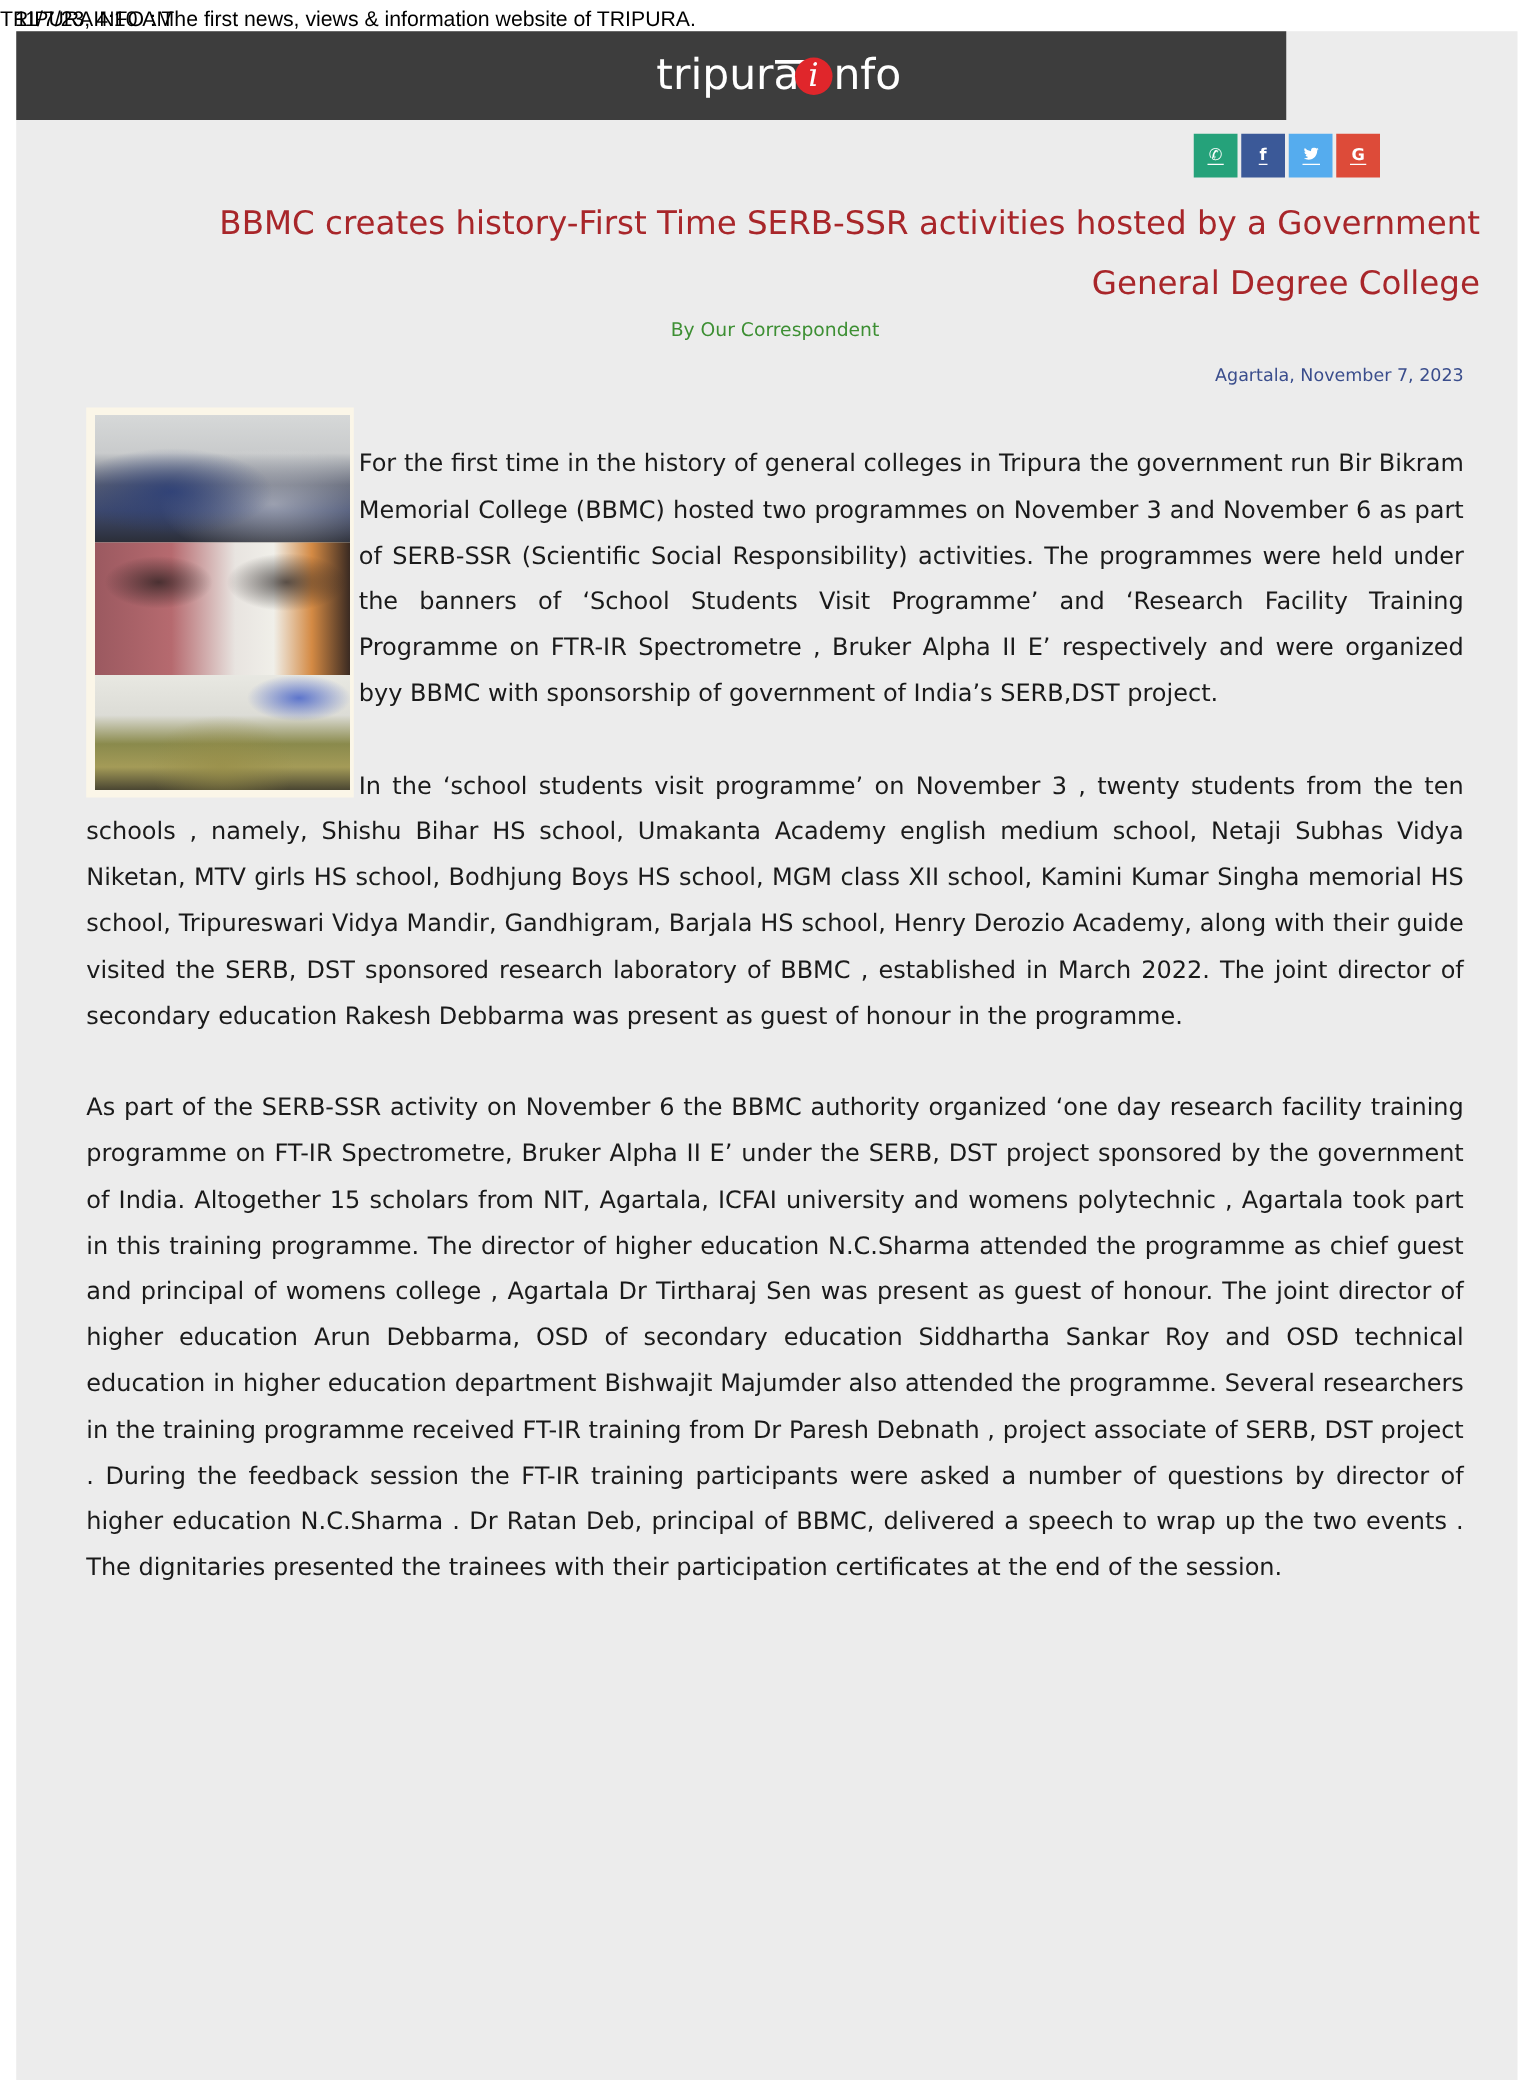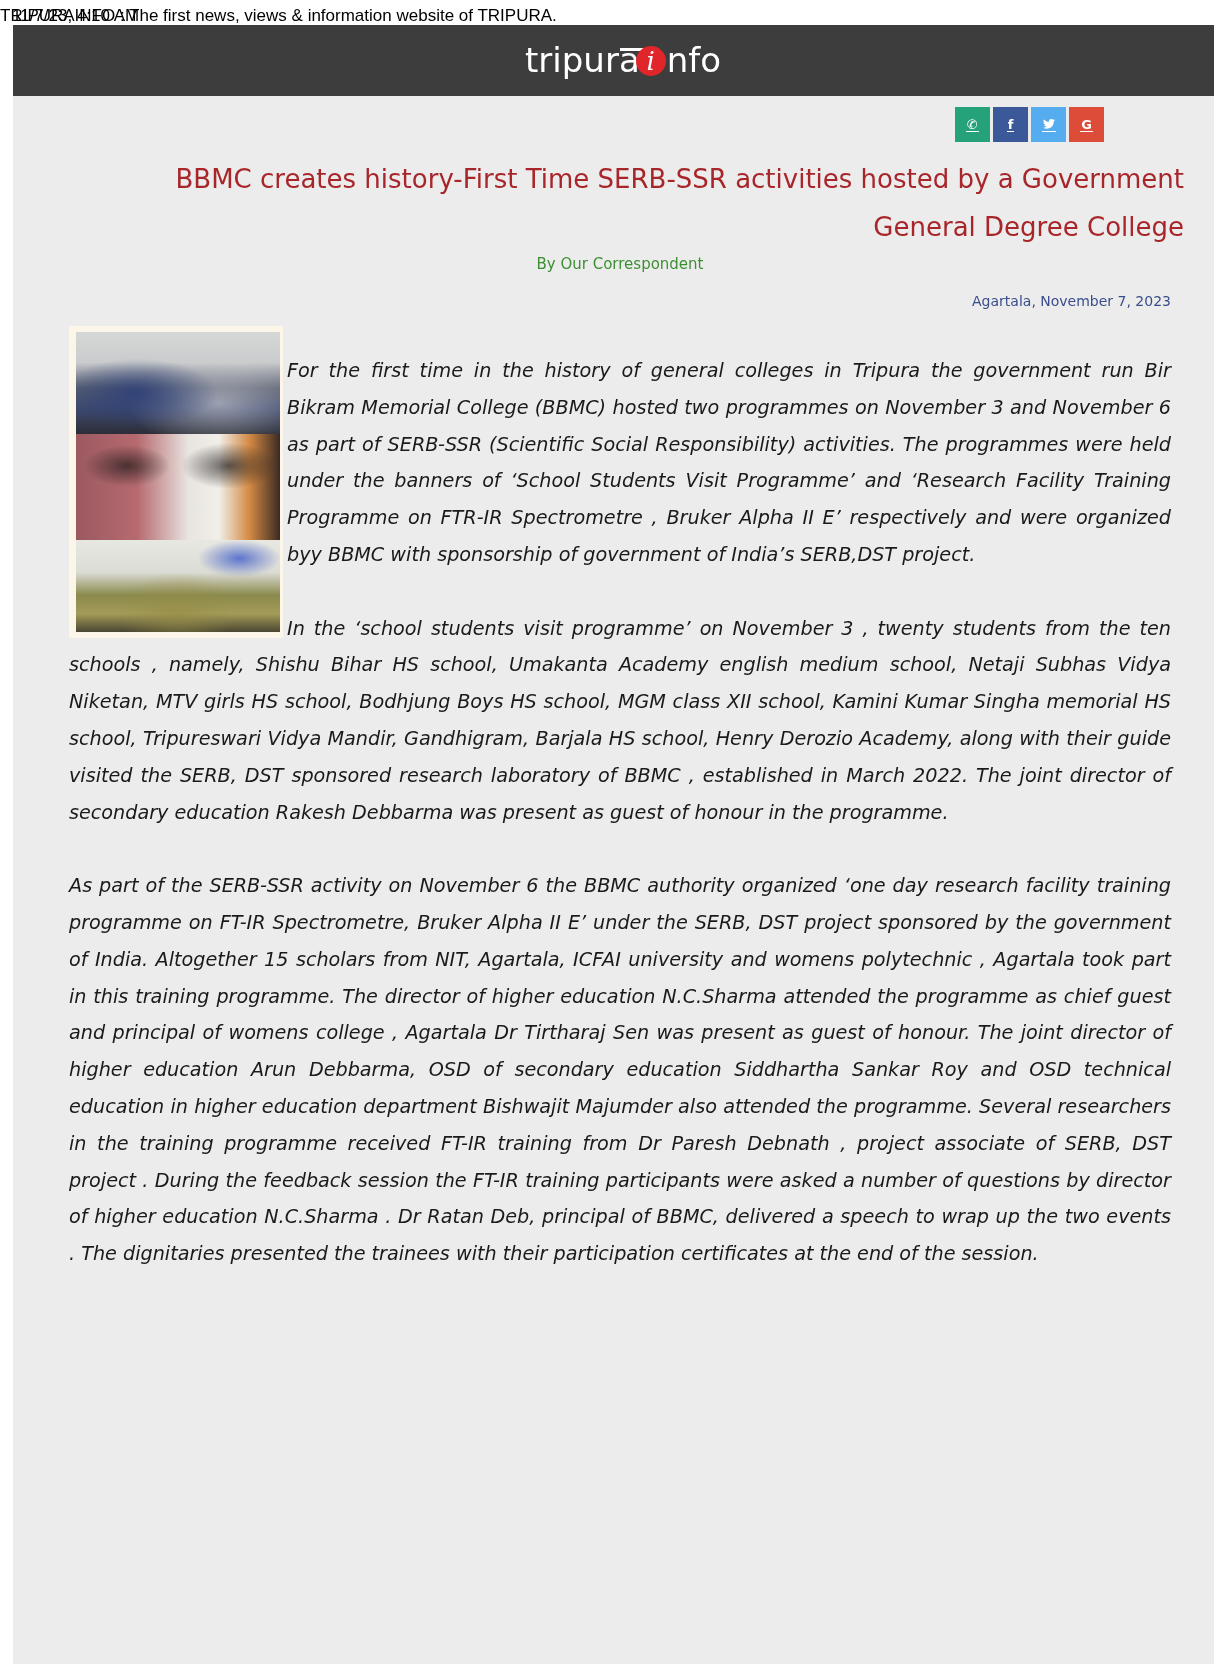--- a/index.html
+++ b/index.html
@@ -1,40 +1,40 @@
 <!DOCTYPE html>
 <html><head>
 <meta charset="utf-8">
 <style>
   html, body { margin: 0; padding: 0; background: #ffffff; }
   body { width: 1229px; height: 1664px; position: relative; overflow: hidden; font-family: "DejaVu Sans", sans-serif; }
   .print-header { position: absolute; top: 0; left: 0; width: 1229px; height: 24px; font-family: "Liberation Sans", sans-serif; font-size: 17px; color: #000; }
   .print-date { position: absolute; left: 12px; top: 6px; }
   .print-title { position: absolute; left: 0; width: 1112px; top: 6px; text-align: left; }
   .page { position: absolute; left: 13px; top: 25px; width: 1201px; height: 1639px; background: #ececec; }
-  .site-header { position: absolute; left: 0; top: 0; width: 1201px; height: 71px; background: #3d3d3d; }
+  .site-header { position: absolute; left: 0; top: 0; width: 1016px; height: 71px; background: #3d3d3d; }
   .logo { position: absolute; left: 512px; top: 12px; height: 46px; display: flex; align-items: center; font-family: "DejaVu Sans", sans-serif; font-size: 34px; color: #ffffff; letter-spacing: 0px; }
   .logo .t-part { position: relative; }
   .logo .dot { display: inline-block; width: 30px; height: 30px; border-radius: 50%; background: #e0262b; color: #fff; text-align: center; line-height: 30px; font-style: italic; font-family: "DejaVu Serif", serif; font-size: 26px; margin: 0 1px 0 -4px; position: relative; top: 1px; }
   .logo .bar { position: absolute; right: -4px; top: 8px; width: 24px; height: 3px; background: #fff; }
   .share { position: absolute; top: 82px; right: 110px; display: flex; gap: 3px; }
   .share-btn { width: 35px; height: 35px; display: flex; align-items: center; justify-content: center; color: #fff; font-size: 13px; font-weight: bold; cursor: pointer; }
   .share-btn span { border-bottom: 1.5px solid #fff; line-height: 13px; padding: 0 1px; }
   .article { position: absolute; left: 56px; width: 1102px; top: 0; }
   .title { position: absolute; top: 130px; left: 13px; width: 1102px; text-align: right; font-family: "DejaVu Sans", sans-serif; font-size: 26px; line-height: 48px; color: #a8262a; font-weight: normal; margin: 0; }
   .byline { position: absolute; top: 230px; left: 0; width: 1102px; text-align: center; font-size: 15px; color: #3d8f33; }
   .dateline { position: absolute; top: 268px; right: 0; font-size: 14px; color: #3a4d8c; }
   .figure { position: absolute; left: 0; top: 301px; width: 214px; height: 312px; background: #fbf6e8; padding: 6px 7px; box-sizing: border-box; }
   .photo { width: 204px; position: relative; overflow: hidden; }
   .photo1 { height: 102px; background: linear-gradient(180deg, #d6d8d8 0%, #c9cbcc 30%, #5a6072 55%, #3f4a6d 75%, #2b2e38 100%); }
   .photo2 { height: 106px; background: linear-gradient(90deg, #9b5960 0%, #b66a6f 30%, #e8e4e0 55%, #f0efe9 70%, #d48a44 85%, #3a2a22 100%); }
   .photo3 { height: 92px; background: linear-gradient(180deg, #e8e8e2 0%, #dcdcd6 35%, #8a8a4c 60%, #a49b58 80%, #4a4632 100%); }
   .photo .shade { position: absolute; inset: 0; }
   .body { position: absolute; top: 328px; left: 0; width: 1102px; font-family: "DejaVu Sans", sans-serif; font-size: 19.2px; line-height: 36.8px; color: #1a1a1a; text-align: justify; }
-  .body p { margin: 0 0 36.8px 0; font-style: italic; }
+  .body p { margin: 0 0 36.8px 0; }
   .body .float-space { float: left; width: 218px; height: 290px; }
 </style>
 </head>
 <body>
 
 <div class="print-header">
   <span class="print-date">11/7/23, 4:10 AM</span>
   <span class="print-title">TRIPURAINFO : The first news, views &amp; information website of TRIPURA.</span>
 </div>
 

